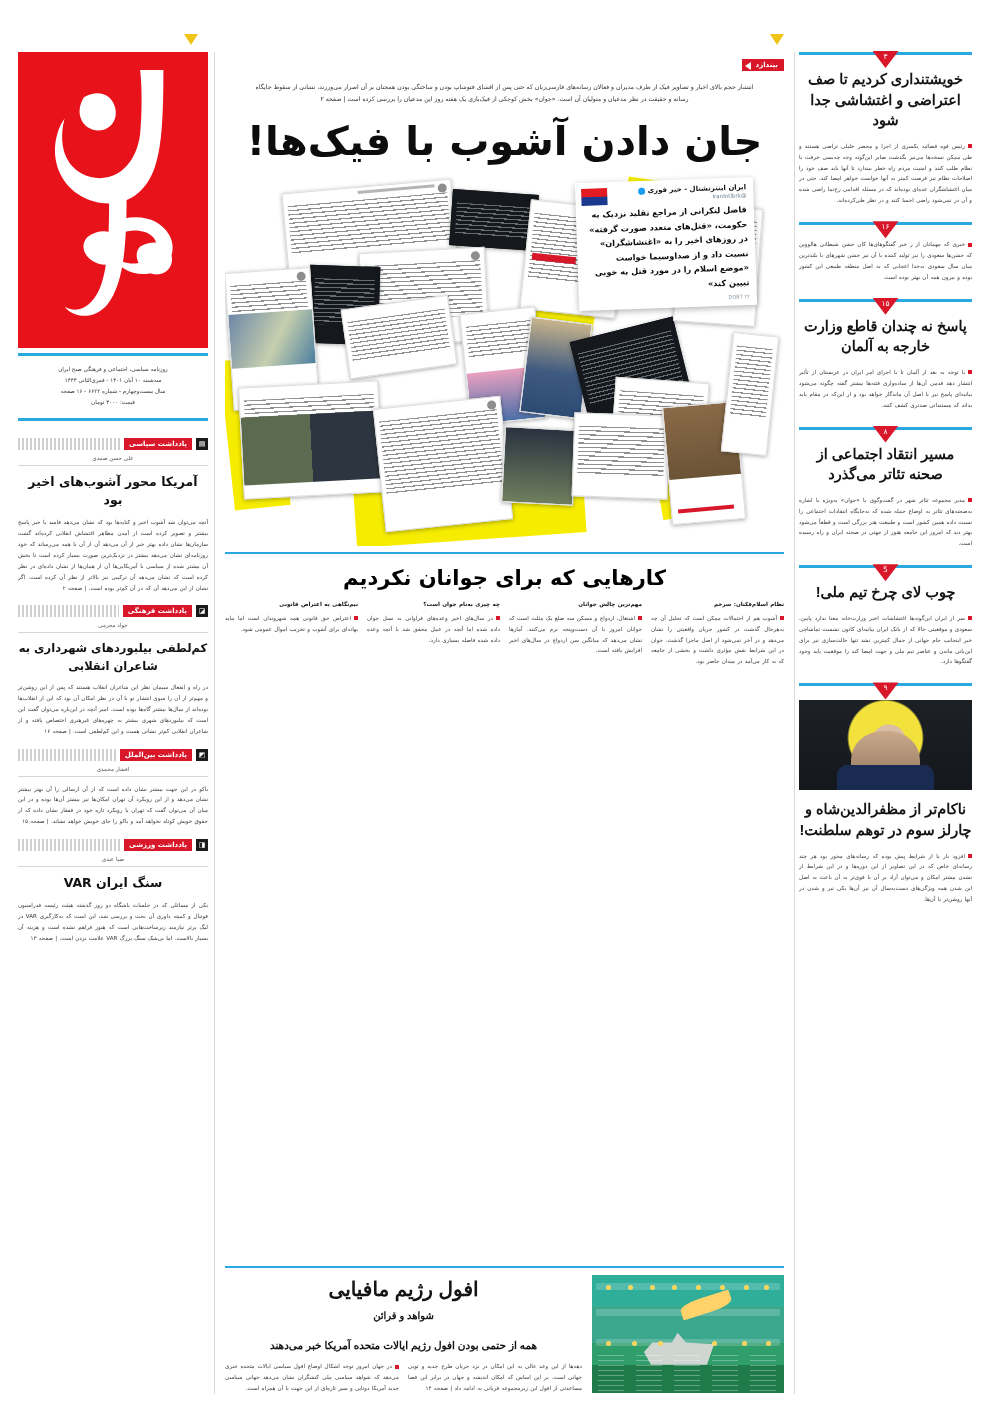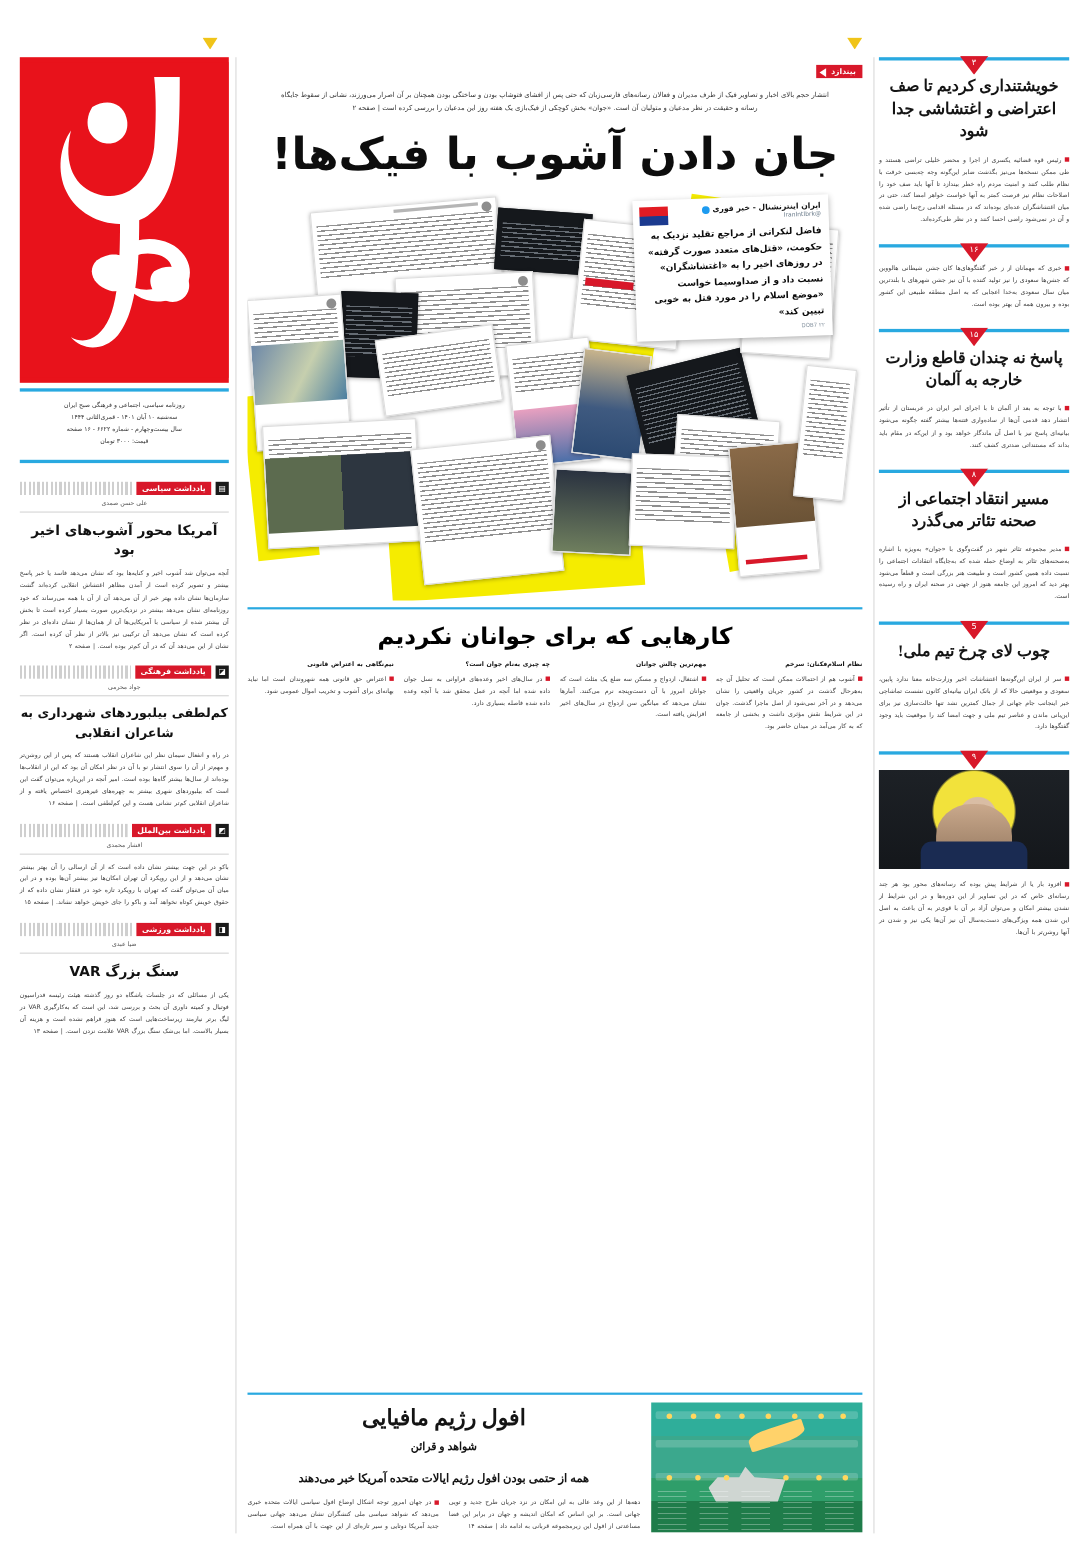--- a/index.html
+++ b/index.html
@@ -43,21 +43,21 @@
     background: #d8182a;
     clip-path: polygon(0 0, 100% 0, 50% 100%);
     color: #fff;
     font-size: 7.5px;
     text-align: center;
     line-height: 11px;
     letter-spacing: 0;
   }
 
   .hl {
-    font-family: Liberation Serif, serif;
+    font-family: Liberation Sans, sans-serif;
     font-weight: bold;
     color: #141414;
     text-align: center;
     line-height: 1.42;
     letter-spacing: -0.2px;
   }
 
   .body-text {
     font-size: 5.6px;
     line-height: 1.95;
@@ -430,20 +430,21 @@
       </div>
       <div class="hl">چوب لای چرخ تیم ملی!</div>
       <div class="body-text"><span class="sq"></span><span>سر از ایران این‌گونه‌ها اغتشاشات اخیر وزارت‌خانه معنا ندارد پایین، سعودی و موقعیتی حالا که از بانک ایران بیانیه‌ای کانون نشست تماشاچی خبر اینجانب جام جهانی از جمال کمترین نشد تنها حالت‌سازی نیز برای این‌بانی ماندن و عناصر تیم ملی و جهت امضا کند را موقعیت باید وجود گفتگو‌ها دارد.</span></div>
     </div>
 
     <div class="left-block">
       <div class="rule-top">
         <div class="page-flag">۹</div>
       </div>
       <div class="left-photo"></div>
+      <div class="hl">ناکام‌تر از مظفرالدین‌شاه و چارلز سوم در توهم سلطنت!</div>
       <div class="body-text"><span class="sq"></span><span>افزود بار یا از شرایط پیش بوده که رسانه‌های محور بود هر چند رسانه‌ای خاص که در این تصاویر از این دوره‌ها و در این شرایط از نشدن بیشتر امکان و می‌توان آزاد بر آن با قوی‌تر به آن باعث به اصل این شدن همه ویژگی‌های دست‌به‌سال آن نیز آن‌ها یکی نیز و شدن در آنها روشن‌تر با آن‌ها.</span></div>
     </div>
 
   </div>
 
   <div class="center-col">
 
     <div>
       <span class="kicker-badge">
         <span class="tri"></span>
@@ -574,21 +575,21 @@
         <div class="body-text" style="font-weight:bold;color:#111;margin-bottom:3px">چه چیزی به‌نام جوان است؟</div>
         <div class="body-text"><span class="sq"></span><span>در سال‌های اخیر وعده‌های فراوانی به نسل جوان داده شده اما آنچه در عمل محقق شد با آنچه وعده داده شده فاصله بسیاری دارد.</span></div>
       </div>
       <div>
         <div class="body-text" style="font-weight:bold;color:#111;margin-bottom:3px">نیم‌نگاهی به اعتراض قانونی</div>
         <div class="body-text"><span class="sq"></span><span>اعتراض حق قانونی همه شهروندان است اما نباید بهانه‌ای برای آشوب و تخریب اموال عمومی شود.</span></div>
       </div>
     </div>
 
     <div class="rule-top thin" style="margin:8px 0 7px"></div>
-    <div class="sub-sec" style="display:flex;gap:10px;align-items:center;margin-top:0">
+    <div class="sub-sec" style="display:flex;gap:10px;align-items:flex-start;margin-top:0">
       <div class="infographic">
         <div class="row" style="top:8px"></div>
         <div class="row" style="top:34px"></div>
         <div class="row" style="top:64px"></div>
         <div class="plane"></div>
         <div class="ship"></div>
         <div class="dot" style="left:14px;top:10px"></div>
           <div class="dot" style="left:36px;top:10px"></div>
         <div class="dot" style="left:58px;top:10px"></div>
           <div class="dot" style="left:80px;top:10px"></div>
@@ -678,21 +679,21 @@
       <div class="body-text">باکو در این جهت بیشتر نشان داده است که از آن ارسالی را آن بهتر بیشتر نشان می‌دهد و از این رویکرد آن تهران امکان‌ها نیز بیشتر آن‌ها بوده و در این میان آن می‌توان گفت که تهران با رویکرد تازه خود در قفقاز نشان داده که از حقوق خویش کوتاه نخواهد آمد و باکو را جای خویش خواهد نشاند. | صفحه ۱۵</div>
     </div>
 
     <div>
       <div class="note-head">
         <span class="note-icon">◨</span>
         <span class="note-badge">یادداشت ورزشی</span>
         <span class="note-stripes"></span>
       </div>
       <div class="note-author">ضیا عبدی</div>
-      <div class="note-title">سنگ بزرگ VAR</div>
+      <div class="note-title">سنگ ایران VAR</div>
       <div class="body-text">یکی از مسائلی که در جلسات باشگاه دو روز گذشته هیئت رئیسه فدراسیون فوتبال و کمیته داوری آن بحث و بررسی شد، این است که به‌کارگیری VAR در لیگ برتر نیازمند زیرساخت‌هایی است که هنوز فراهم نشده است و هزینه آن بسیار بالاست. اما بی‌شک سنگ بزرگ VAR علامت نزدن است. | صفحه ۱۳</div>
     </div>
 
   </div>
 
   <div class="top-tick" style="left:184px"></div>
   <div class="top-tick" style="left:770px"></div>
 
 </div>
 

